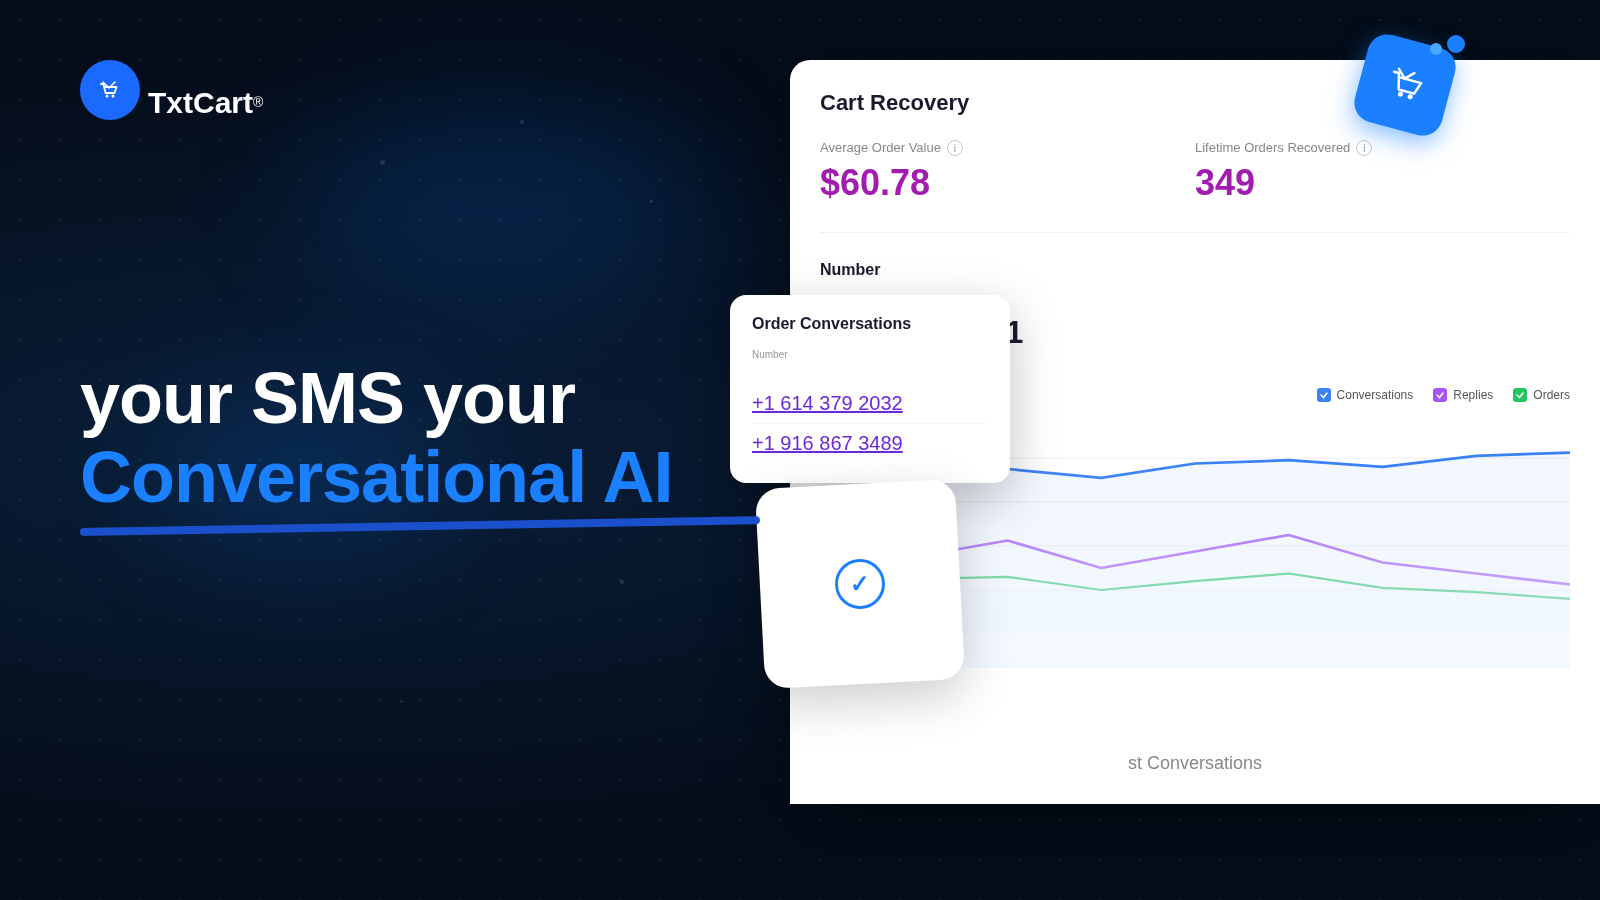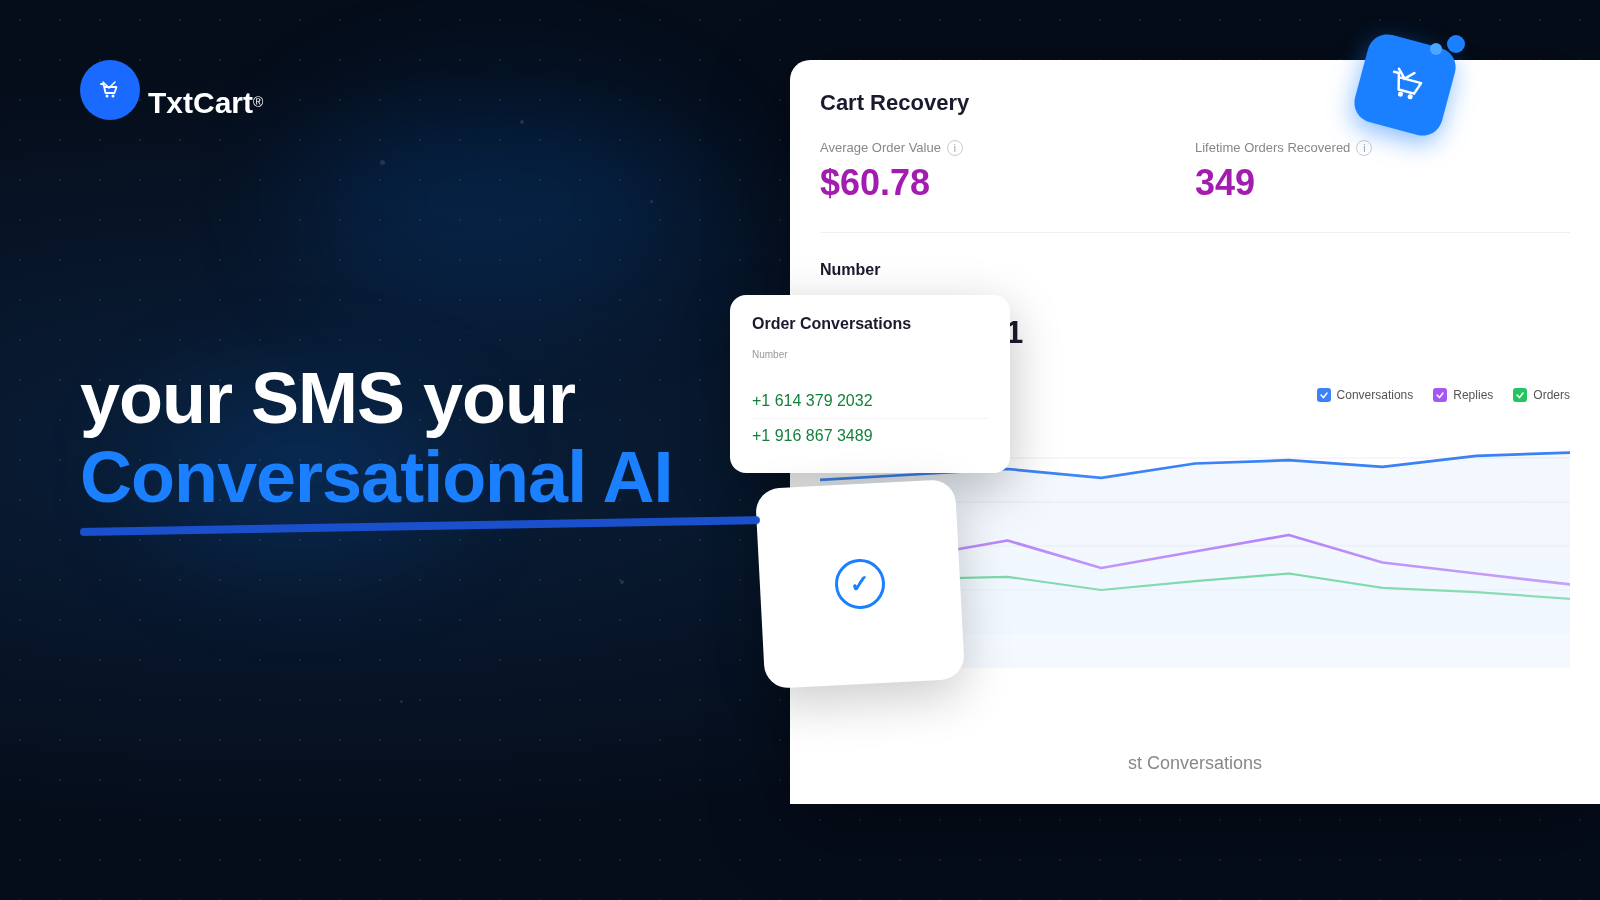--- a/index.html
+++ b/index.html
@@ -261,24 +261,25 @@
       margin-bottom: 16px;
     }
 
     .conv-label {
       font-size: 10px;
       color: #999;
       margin-bottom: 24px;
     }
 
     .conv-number {
-      font-size: 16px;
-      color: #15803d;
+      font-size: 20px;
+      color: #6d28d9;
       padding: 8px 0;
       border-bottom: 1px solid #f5f5f5;
+      text-decoration: underline;
     }
 
     .conv-number:last-child {
       border-bottom: none;
     }
 
     
     .check-card {
       position: absolute;
       bottom: 120px;

